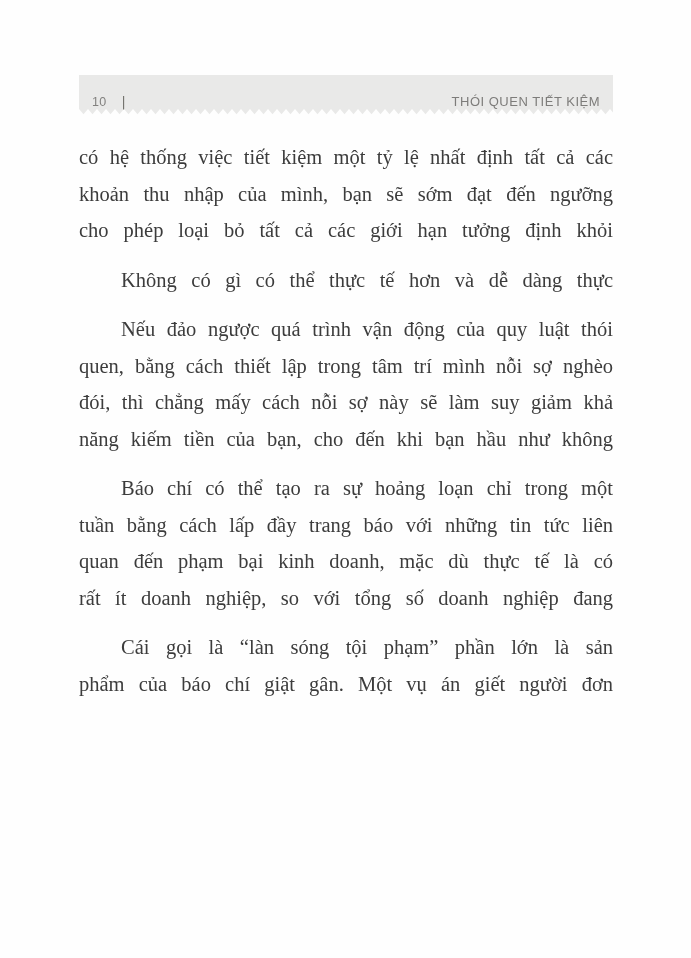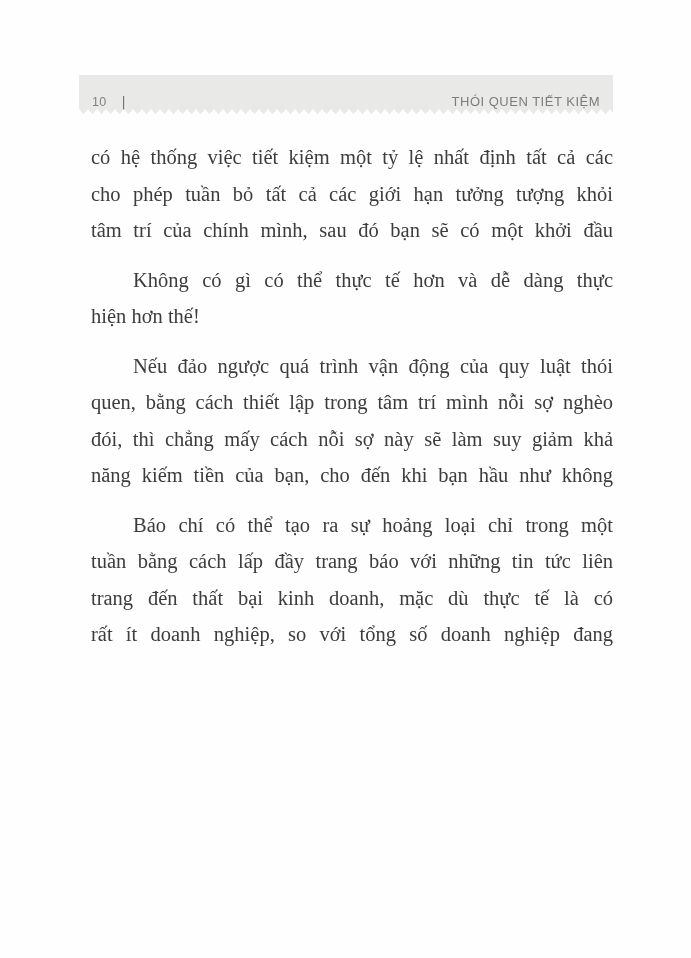--- a/index.html
+++ b/index.html
@@ -53,21 +53,21 @@
   
   .body-text {
     position: absolute;
     left: 79px;
     top: 139px;
     width: 534px;
     color: #3c3c3c;
     font-size: 20.5px;
     line-height: 36.5px;
   }
-  .para { margin: 13px 0 0 12px; }
+  .para { margin: 13px 0 0 0; }
   .para:first-child { margin-top: 0; }
   .line {
     text-align: justify;
     text-align-last: justify;
     white-space: normal;
   }
   .line.lastline { text-align-last: auto; }
   .line.indent { text-indent: 42px; }
 </style>
 </head>
@@ -88,34 +88,37 @@
           <path d="M0,0 L4.5,5.2 L9,0 Z" fill="#e9e9e8"></path>
         </pattern>
       </defs>
       <rect width="534" height="6" fill="url(#zz)"></rect>
     </svg>
   </header>
 
   <main class="body-text" id="body-text">
       <div class="para">
         <div class="line">có hệ thống việc tiết kiệm một tỷ lệ nhất định tất cả các</div>
-        <div class="line">cho phép tuần bỏ tất cả các giới hạn tưởng tượng khỏi</div>
-        <div class="line">tâm trí của chính mình, sau đó bạn sẽ có một khởi đầu</div>
+        <div class="line">khoản thu nhập của mình, bạn sẽ sớm đạt đến ngưỡng</div>
+        <div class="line">cho phép loại bỏ tất cả các giới hạn tưởng định khỏi</div>
       </div>
       <div class="para">
         <div class="line indent">Không có gì có thể thực tế hơn và dễ dàng thực</div>
-        <div class="line lastline">hiện hơn thế!</div>
       </div>
       <div class="para">
         <div class="line indent">Nếu đảo ngược quá trình vận động của quy luật thói</div>
         <div class="line">quen, bằng cách thiết lập trong tâm trí mình nỗi sợ nghèo</div>
         <div class="line">đói, thì chẳng mấy cách nỗi sợ này sẽ làm suy giảm khả</div>
         <div class="line">năng kiếm tiền của bạn, cho đến khi bạn hầu như không</div>
       </div>
       <div class="para">
-        <div class="line indent">Báo chí có thể tạo ra sự hoảng loại chỉ trong một</div>
+        <div class="line indent">Báo chí có thể tạo ra sự hoảng loạn chỉ trong một</div>
         <div class="line">tuần bằng cách lấp đầy trang báo với những tin tức liên</div>
-        <div class="line">trang đến thất bại kinh doanh, mặc dù thực tế là có</div>
+        <div class="line">quan đến phạm bại kinh doanh, mặc dù thực tế là có</div>
         <div class="line">rất ít doanh nghiệp, so với tổng số doanh nghiệp đang</div>
+      </div>
+      <div class="para">
+        <div class="line indent">Cái gọi là “làn sóng tội phạm” phần lớn là sản</div>
+        <div class="line">phẩm của báo chí giật gân. Một vụ án giết người đơn</div>
       </div>
     </main>
 
 </div>
 
 </body></html>

